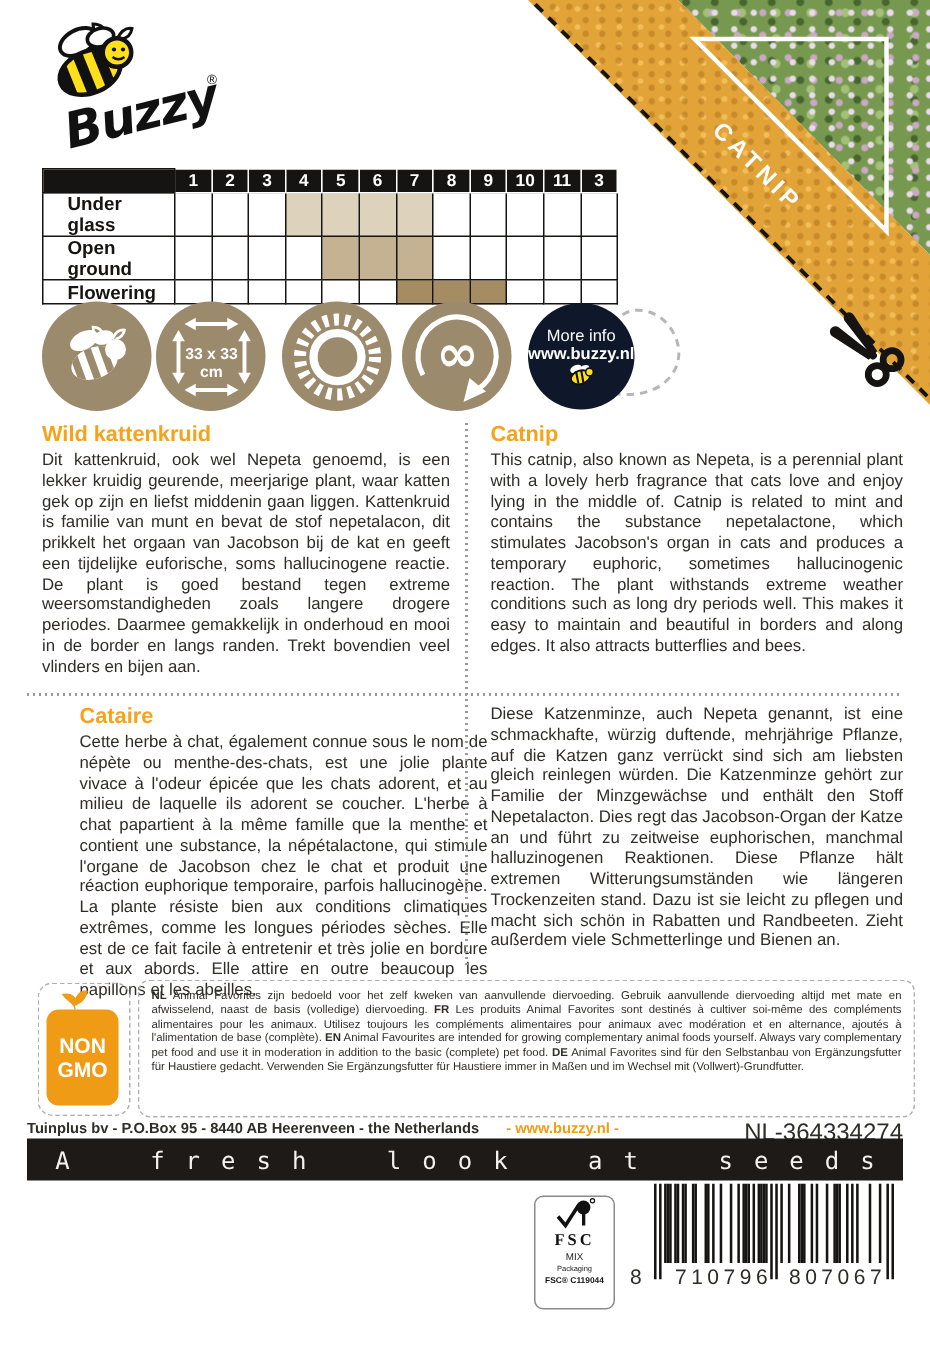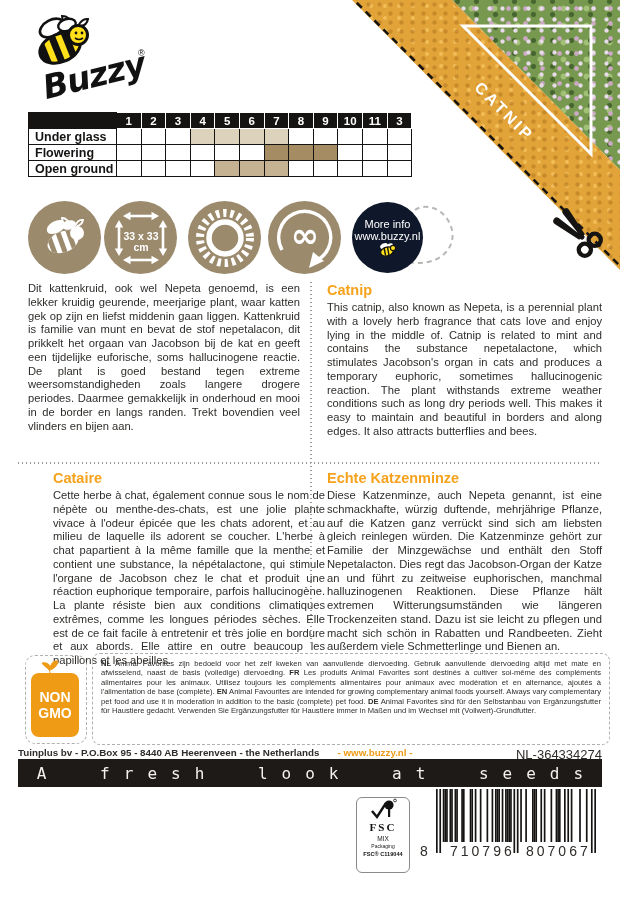--- a/index.html
+++ b/index.html
@@ -33,31 +33,31 @@
     font-style:italic;font-weight:bold;font-size:33px;color:#111;
     transform:rotate(-14deg);letter-spacing:-1px;}
   .logo-reg{position:absolute;left:112px;top:36px;font-size:9px;color:#111;}
   
   .calendar{position:absolute;left:28px;top:112px;border-collapse:collapse;}
   .calendar th,.calendar td{border:1.5px solid #161412;height:16px;padding:0;
     font-size:12px;box-sizing:border-box;}
   .calendar th.m{background:#161412;color:#fff;width:24.6px;text-align:center;
     font-weight:bold;border-color:#fff;font-size:11.5px;}
   .calendar th.corner{background:#161412;width:88px;border-color:#161412;}
-  .calendar th.rowlab{background:#fff;width:88px;text-align:left;padding-left:6px;
+  .calendar th.rowlab{background:#fff;width:88px;text-align:left;padding-left:16px;
     font-size:12.5px;color:#161412;}
   .calendar td{width:24.6px;background:#fff;}
   
   .icon-circle{position:absolute;width:73px;height:73px;border-radius:50%;
     background:#9c8a6d;display:flex;align-items:center;justify-content:center;}
   .more-info{position:absolute;left:352px;top:202px;width:71px;height:71px;border-radius:50%;
     background:#0f172a;display:flex;flex-direction:column;align-items:center;
     justify-content:center;color:#fff;text-align:center;}
   .more-info .l1{font-size:11px;}
-  .more-info .l2{font-size:11px;font-weight:normal;}
+  .more-info .l2{font-size:11px;font-weight:bold;}
   
   .section{position:absolute;}
   .section h3{margin:0 0 3px 0;font-size:14.5px;color:#f6a21c;font-weight:bold;}
   .section p{margin:0;font-size:11.2px;line-height:1.23;text-align:justify;color:#2f2d2a;}
   .dot-h{position:absolute;height:2px;
     background-image:repeating-linear-gradient(90deg,#9a9a9a 0 1.4px,transparent 1.4px 4px);}
   .dot-v{position:absolute;width:2px;
     background-image:repeating-linear-gradient(180deg,#9a9a9a 0 1.4px,transparent 1.4px 4px);}
   
   .nongmo-box{position:absolute;left:25px;top:655px;width:62px;height:89px;
@@ -66,21 +66,21 @@
     background:#ef9b16;color:#fff;font-weight:bold;font-size:14px;line-height:16px;
     display:flex;flex-direction:column;align-items:center;justify-content:center;}
   .nongmo-sprout{position:absolute;left:15px;top:3px;}
   .disclaimer{position:absolute;left:92px;top:653px;width:518px;height:92px;
     border:1.6px dashed #b0b0b0;border-radius:8px;box-sizing:border-box;padding:5px 8px;
     font-size:7.6px;line-height:1.24;text-align:justify;color:#2f2d2a;}
   .disclaimer b{font-weight:bold;}
   .addr{position:absolute;left:18px;top:747px;font-size:9.8px;font-weight:bold;color:#2f2d2a;}
   .site{position:absolute;left:300px;width:150px;top:747px;text-align:center;
     font-size:9.8px;font-weight:bold;color:#ef9b16;}
-  .nlcode{position:absolute;right:18px;top:747px;font-size:13px;color:#2f2d2a;}
+  .nlcode{position:absolute;right:18px;top:747px;font-size:16px;color:#2f2d2a;}
   .slogan-bar{position:absolute;left:18px;top:759px;width:584px;height:28px;background:#1d1a18;
     display:flex;align-items:center;justify-content:center;}
   .slogan-bar span{color:#f4f2ef;font-size:16px;letter-spacing:14px;word-spacing:16px;
     text-indent:14px;font-family:"DejaVu Sans Mono","Liberation Mono",monospace;}
   .fsc-box{position:absolute;left:356px;top:797px;width:54px;height:76px;
     border:1.5px solid #8a8a8a;border-radius:6px;box-sizing:border-box;
     display:flex;flex-direction:column;align-items:center;padding-top:0;background:#fff;}
   .fsc-name{font-family:"Liberation Serif","DejaVu Serif",serif;font-size:11px;
     font-weight:bold;letter-spacing:2px;color:#111;margin-top:1px;}
   .fsc-mix{font-size:6.5px;color:#222;margin-top:2px;}
@@ -164,45 +164,45 @@
           <td style="background:#ddd3bd"></td>
           <td style="background:#ddd3bd"></td>
           <td style="background:#ddd3bd"></td>
           <td></td>
           <td></td>
           <td></td>
           <td></td>
           <td></td>
         </tr>
         <tr>
+          <th class="rowlab">Open ground</th>
+          <td></td>
+          <td></td>
+          <td></td>
+          <td></td>
+          <td style="background:#c4b293"></td>
+          <td style="background:#c4b293"></td>
+          <td style="background:#c4b293"></td>
+          <td></td>
+          <td></td>
+          <td></td>
+          <td></td>
+          <td></td>
+        </tr>
+        <tr>
           <th class="rowlab">Flowering</th>
           <td></td>
           <td></td>
           <td></td>
           <td></td>
           <td></td>
           <td></td>
           <td style="background:#a68c63"></td>
           <td style="background:#a68c63"></td>
           <td style="background:#a68c63"></td>
-          <td></td>
-          <td></td>
-          <td></td>
-        </tr>
-        <tr>
-          <th class="rowlab">Open ground</th>
-          <td></td>
-          <td></td>
-          <td></td>
-          <td></td>
-          <td style="background:#c4b293"></td>
-          <td style="background:#c4b293"></td>
-          <td style="background:#c4b293"></td>
-          <td></td>
-          <td></td>
           <td></td>
           <td></td>
           <td></td>
         </tr>
       </tbody>
     </table>
 
   <div class="icon-circle" style="left:28px;top:201px;">
     <svg width="52" height="44" viewBox="0 0 52 44">
       <defs>
@@ -264,32 +264,32 @@
       <ellipse cx="6" cy="4" rx="4" ry="2.6" fill="#fff" transform="rotate(-24 6 4)"></ellipse>
       <ellipse cx="12" cy="3.4" rx="3" ry="2" fill="#fff" transform="rotate(-12 12 3.4)"></ellipse>
       <ellipse cx="9" cy="9.5" rx="6.5" ry="4.4" fill="#ffe01a" stroke="#111" stroke-width="1.2" transform="rotate(-18 9 9.5)"></ellipse>
       <line x1="6" y1="5.5" x2="7.6" y2="13.5" stroke="#111" stroke-width="1.4"></line>
       <line x1="9.5" y1="5" x2="11" y2="13.5" stroke="#111" stroke-width="1.4"></line>
       <circle cx="15" cy="6" r="2.6" fill="#ffe01a" stroke="#111" stroke-width="1.1"></circle>
     </svg>
   </div>
 
   <div class="section" style="left:28px;top:282px;width:272px;">
+    <h3>Wild kattenkruid</h3>
     <p>Dit kattenkruid, ook wel Nepeta genoemd, is een lekker kruidig geurende, meerjarige plant, waar katten gek op zijn en liefst middenin gaan liggen. Kattenkruid is familie van munt en bevat de stof nepetalacon, dit prikkelt het orgaan van Jacobson bij de kat en geeft een tijdelijke euforische, soms hallucinogene reactie.  De plant is goed bestand tegen extreme weersomstandigheden zoals langere drogere periodes. Daarmee gemakkelijk in onderhoud en mooi in de border en langs randen. Trekt bovendien veel vlinders en bijen aan.</p>
   </div>
   <div class="section" style="left:327px;top:282px;width:275px;">
     <h3>Catnip</h3>
     <p>This catnip, also known as Nepeta, is a perennial plant with a lovely herb fragrance that cats love and enjoy lying in the middle of. Catnip is related to mint and contains the substance nepetalactone, which stimulates Jacobson's organ in cats and produces a temporary euphoric, sometimes hallucinogenic reaction. The plant withstands extreme weather conditions such as long dry periods well. This makes it easy to maintain and beautiful in borders and along edges. It also attracts butterflies and bees.</p>
   </div>
   <div class="section" style="left:28px;top:470px;width:272px;margin-left:25px;">
     <h3>Cataire</h3>
     <p>Cette herbe à chat, également connue sous le nom de népète ou menthe-des-chats, est une jolie plante vivace à l'odeur épicée que les chats adorent, et au milieu de laquelle ils adorent se coucher. L'herbe à chat papartient à la même famille que la menthe et contient une substance, la népétalactone, qui stimule l'organe de Jacobson chez le chat et produit une réaction euphorique temporaire, parfois hallucinogène.  La plante résiste bien aux conditions climatiques extrêmes, comme les longues périodes sèches. Elle est de ce fait facile à entretenir et très jolie en bordure et aux abords. Elle attire en outre beaucoup les papillons et les abeilles.</p>
   </div>
   <div class="section" style="left:327px;top:470px;width:275px;">
-    <h3>Echte Katzenminze</h3>
     <p>Diese Katzenminze, auch Nepeta genannt, ist eine schmackhafte, würzig duftende, mehrjährige Pflanze, auf die Katzen ganz verrückt sind sich am liebsten gleich reinlegen würden. Die Katzenminze gehört zur Familie der Minzgewächse und enthält den Stoff Nepetalacton. Dies regt das Jacobson-Organ der Katze an und führt zu zeitweise euphorischen, manchmal halluzinogenen Reaktionen.  Diese Pflanze hält extremen Witterungsumständen wie längeren Trockenzeiten stand. Dazu ist sie leicht zu pflegen und macht sich schön in Rabatten und Randbeeten. Zieht außerdem viele Schmetterlinge und Bienen an.</p>
   </div>
 
   <div class="dot-h" style="left:18px;top:462px;width:584px;"></div>
   <div class="dot-v" style="left:310px;top:282px;height:364px;"></div>
 
   <div class="nongmo-box">
     <svg class="nongmo-sprout" width="18" height="15" viewBox="0 0 18 15">
       <path d="M9,14 C9,9 4,9 1,4 C7,3 10,6 9,11 C9,6 12,1 17,2 C16,8 12,10 9,11" fill="#ef9b16" stroke="#ef9b16" stroke-width="1"></path>
     </svg>

